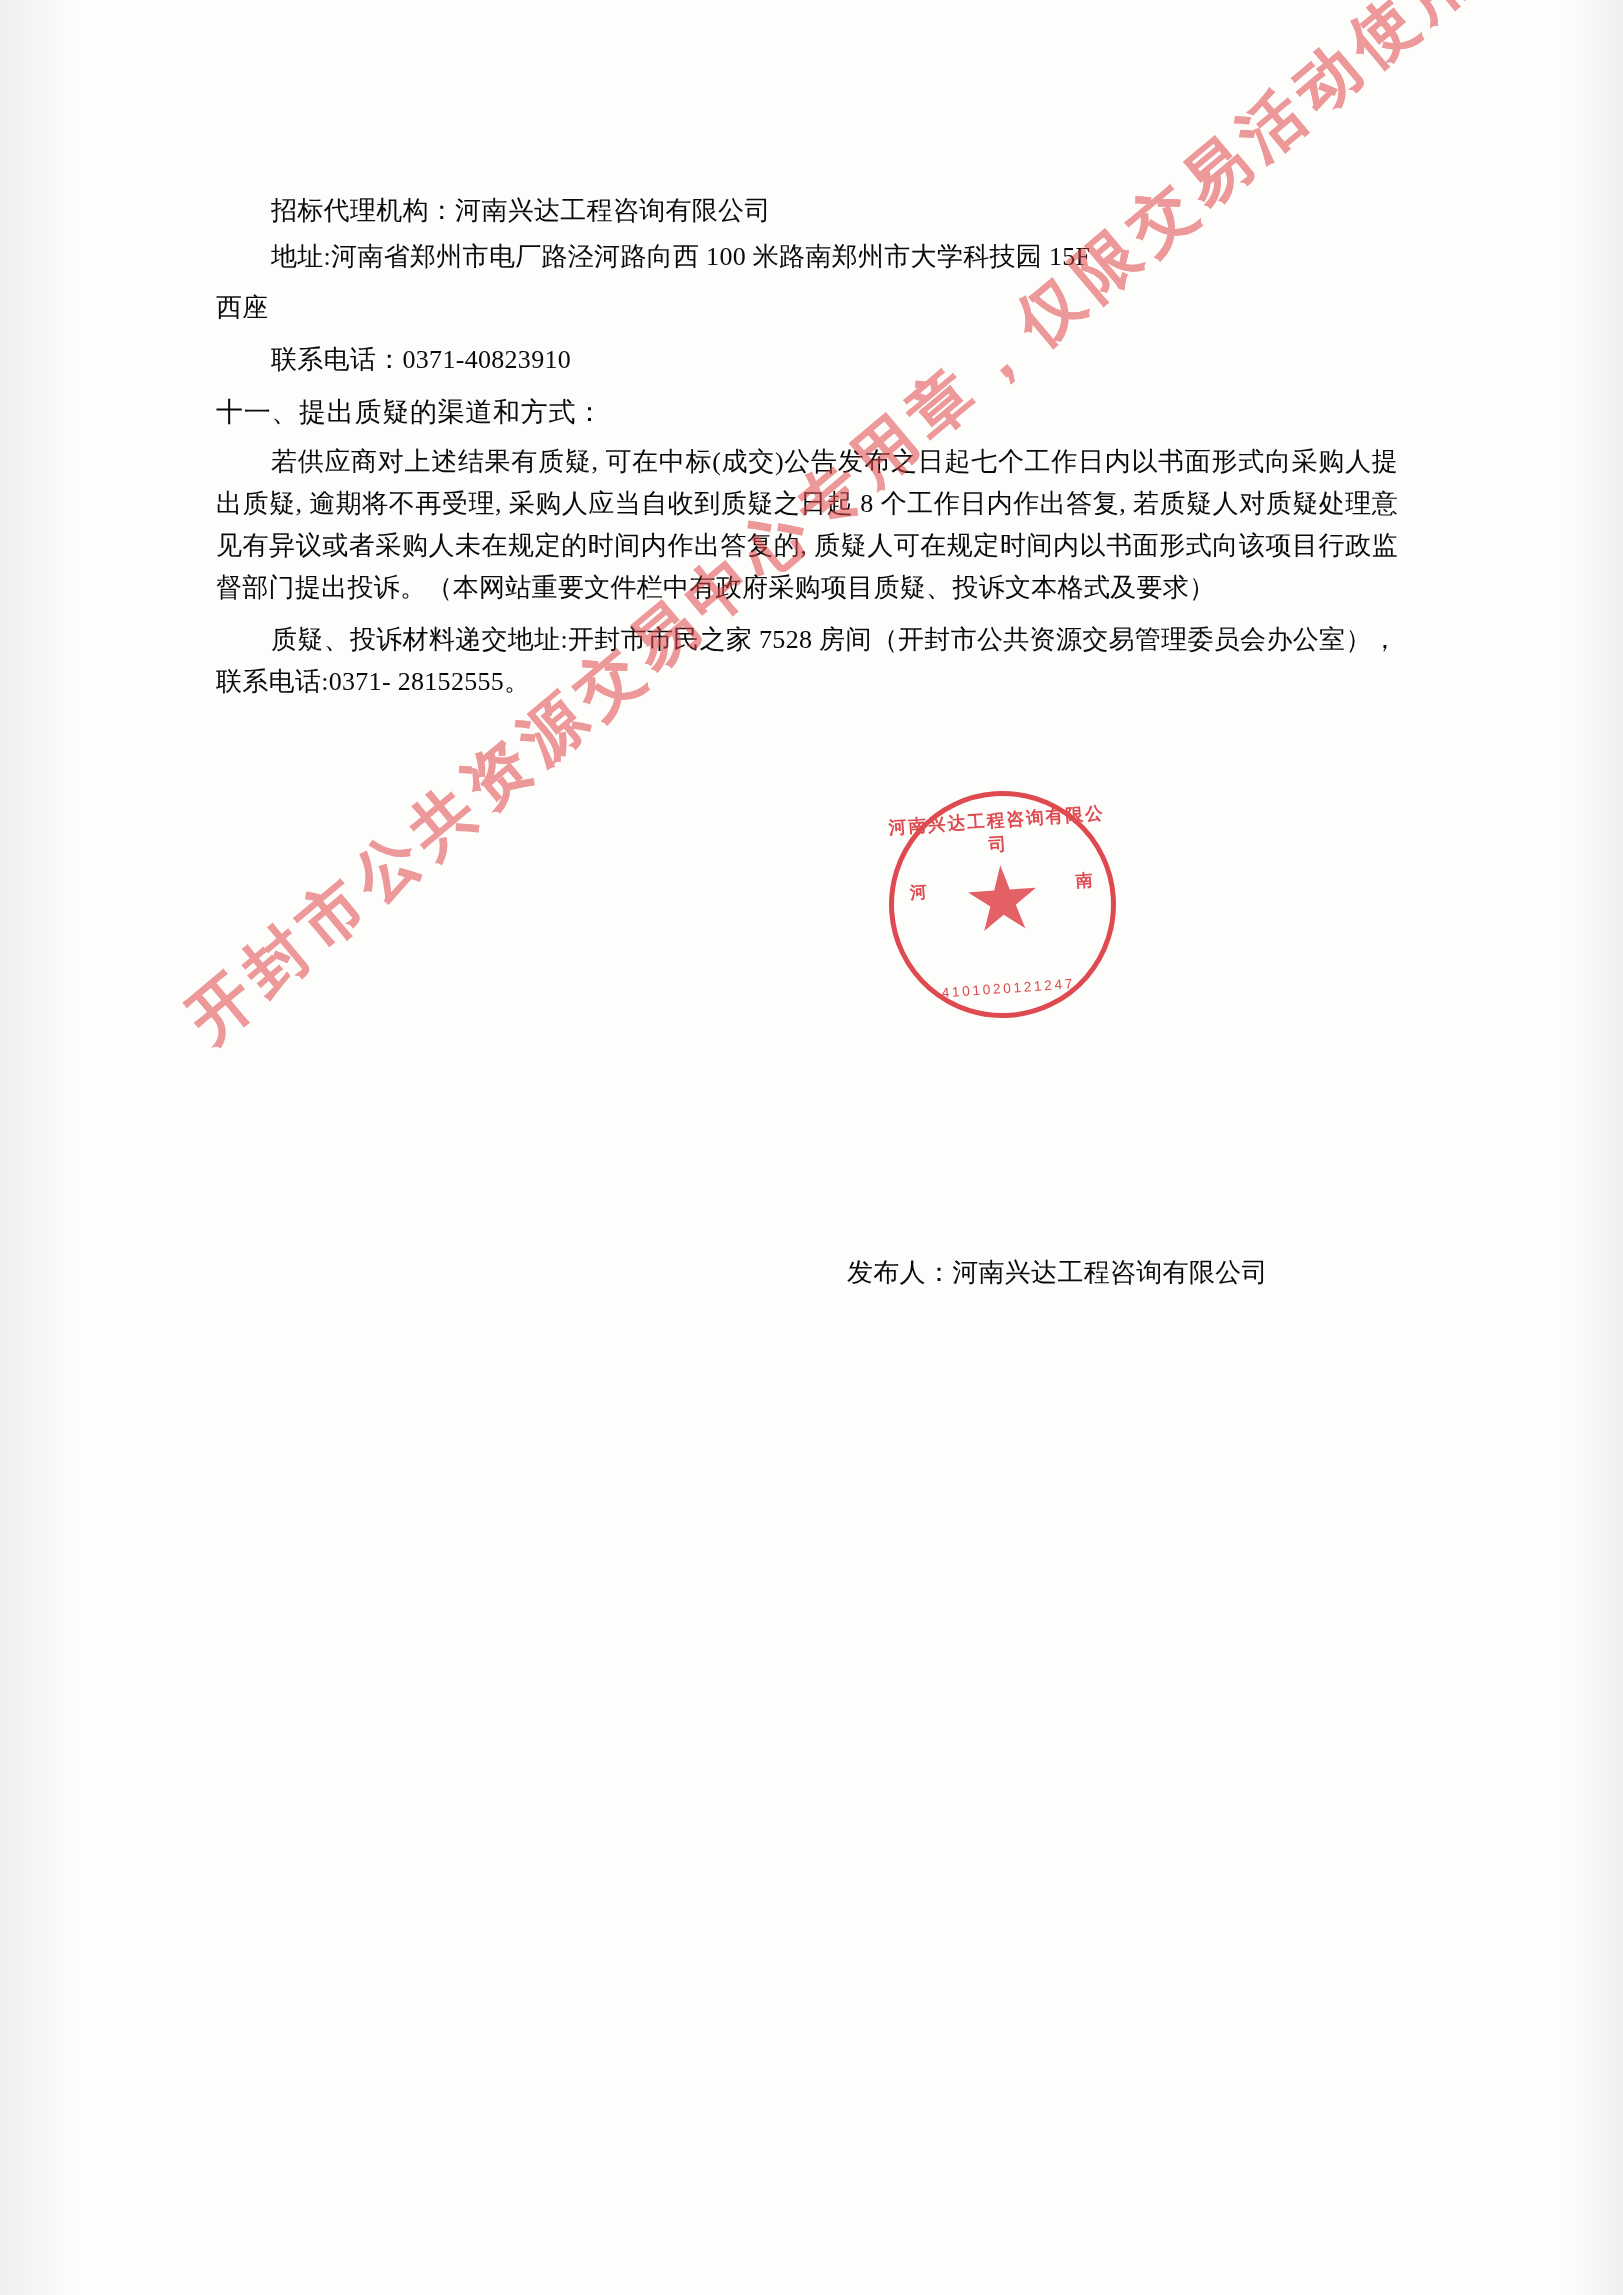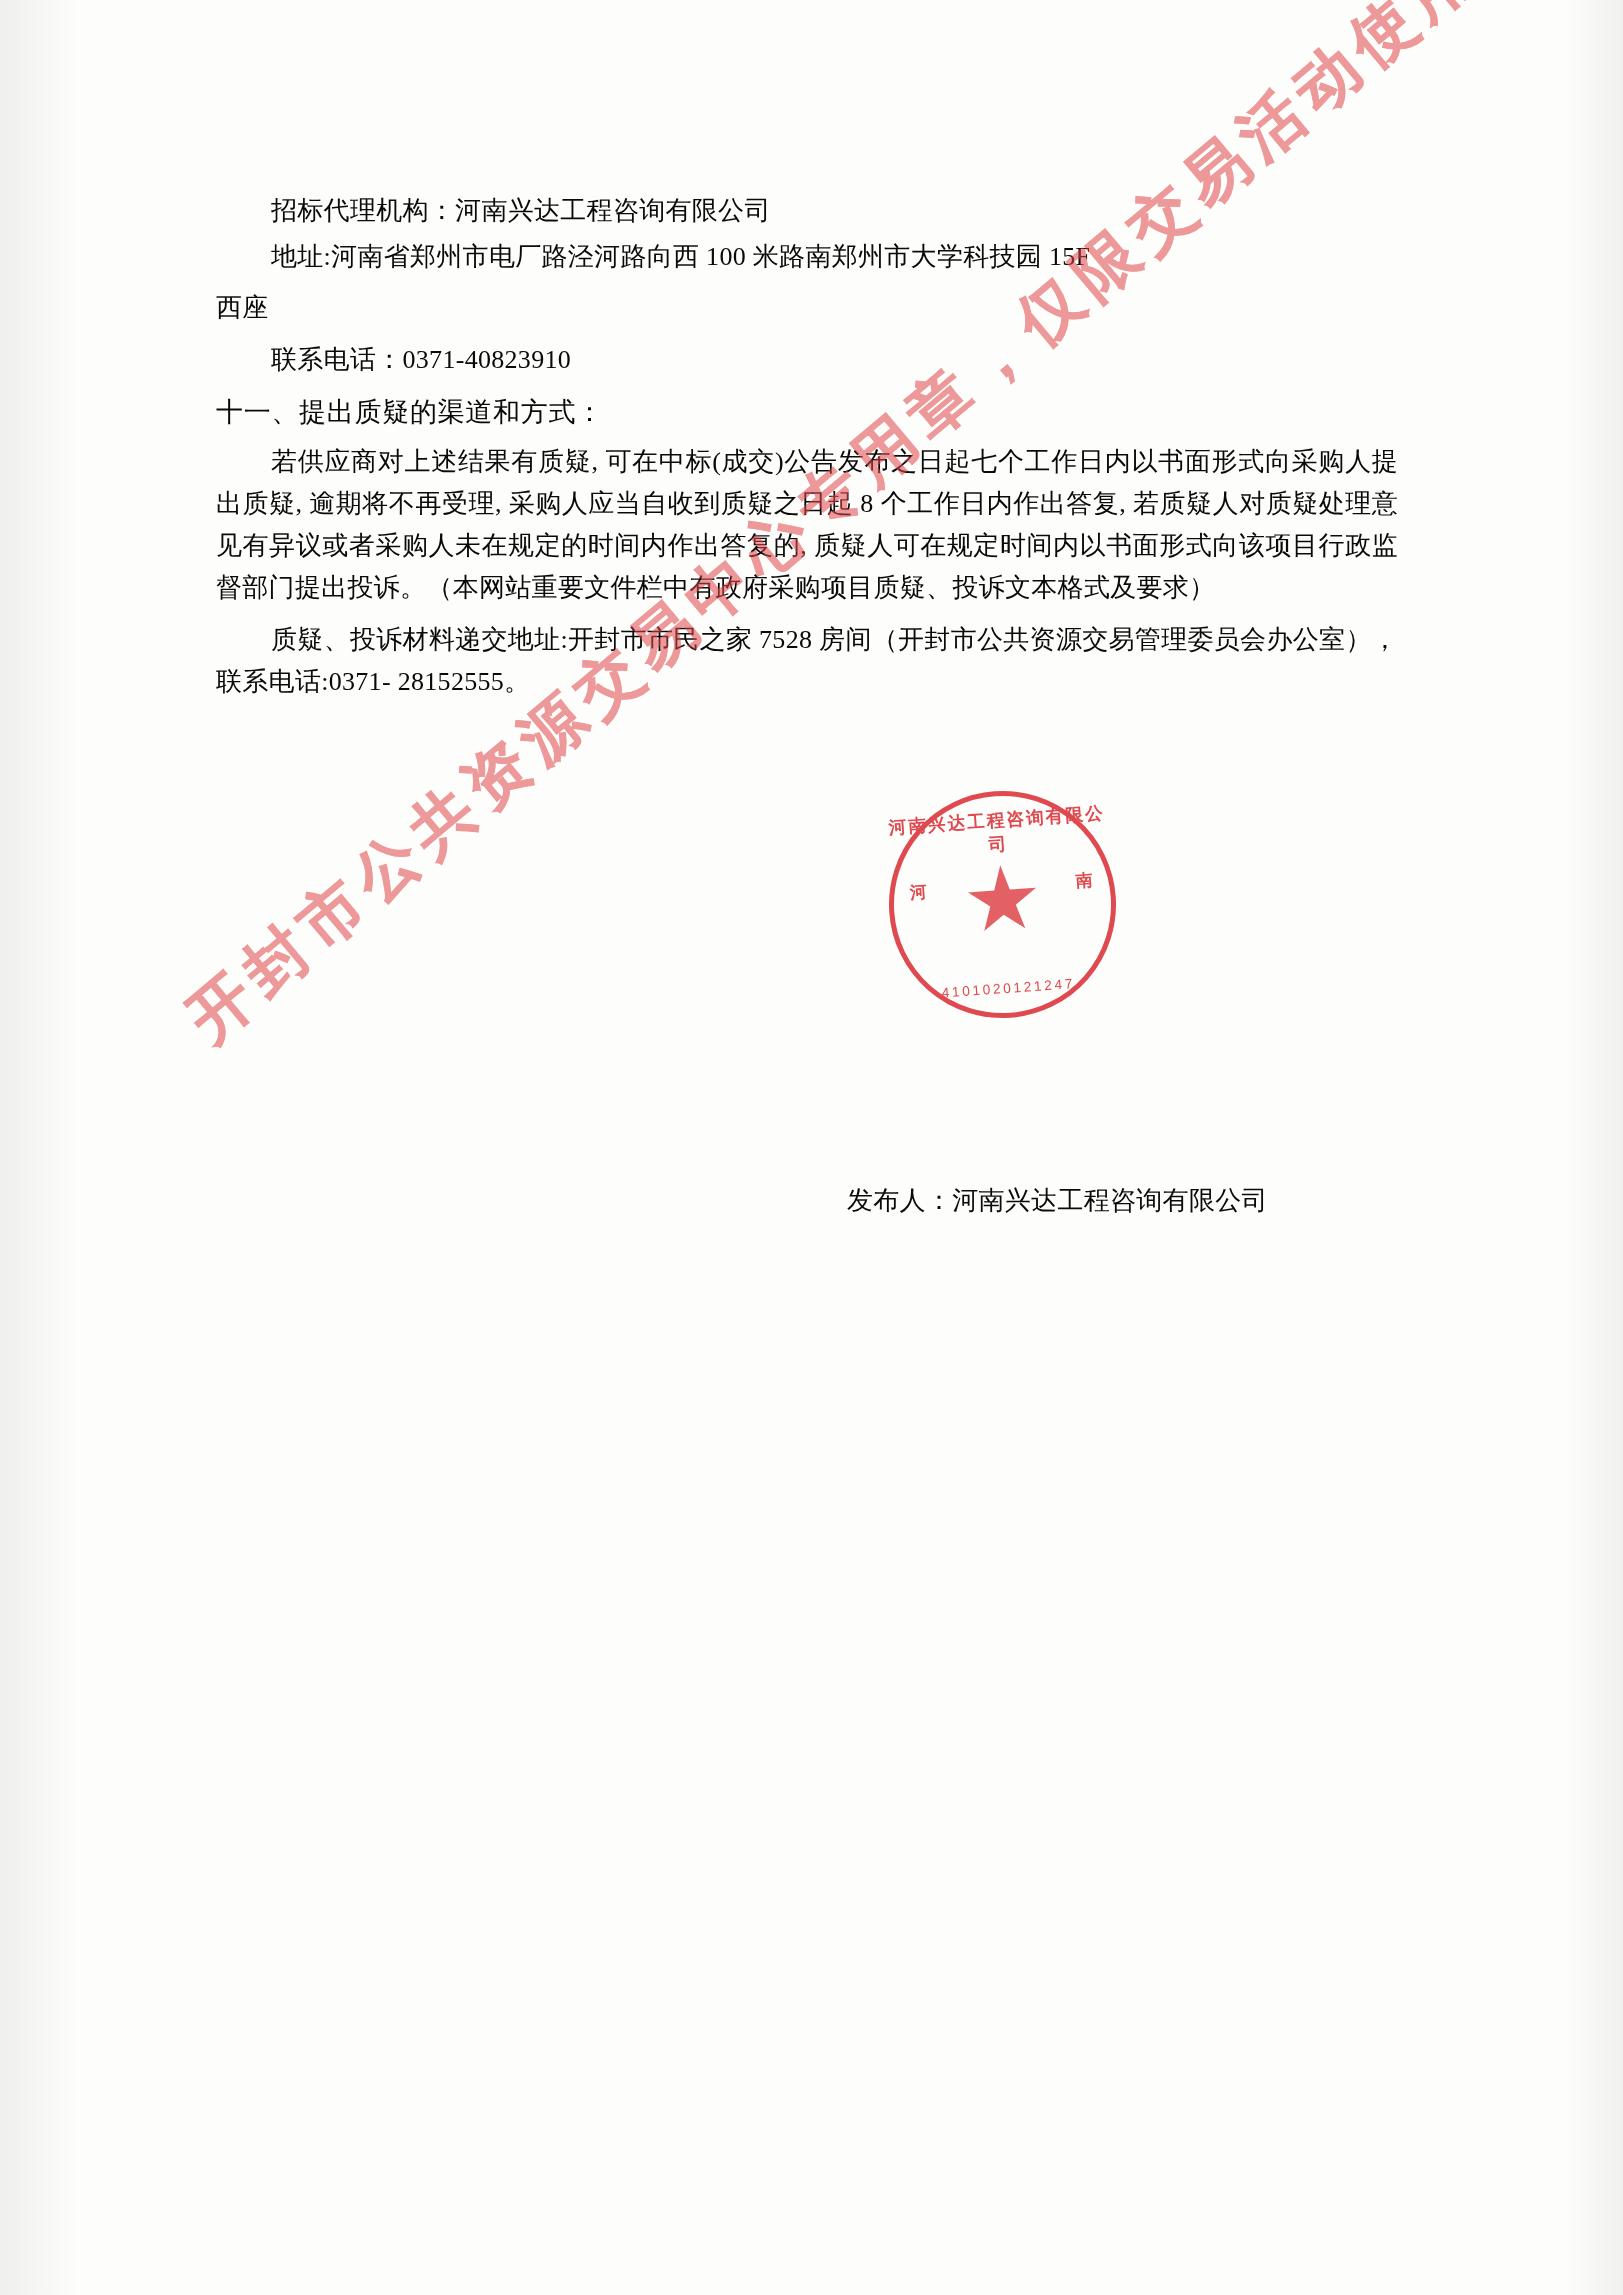--- a/index.html
+++ b/index.html
@@ -66,21 +66,21 @@
     line-height: 1.6;
     margin: 10.5px 0 6.6px 0;
     letter-spacing: 0.7px;
   }
   .blk {
     margin-bottom: 3.9px;
   }
   .sign-block {
     position: absolute;
     left: 847px;
-    top: 1178px;
+    top: 1250px;
     z-index: 3;
     font-size: 26px;
     line-height: 1.75;
     letter-spacing: 0.3px;
   }
 
   
   .seal {
     position: absolute;
     left: 889px;

